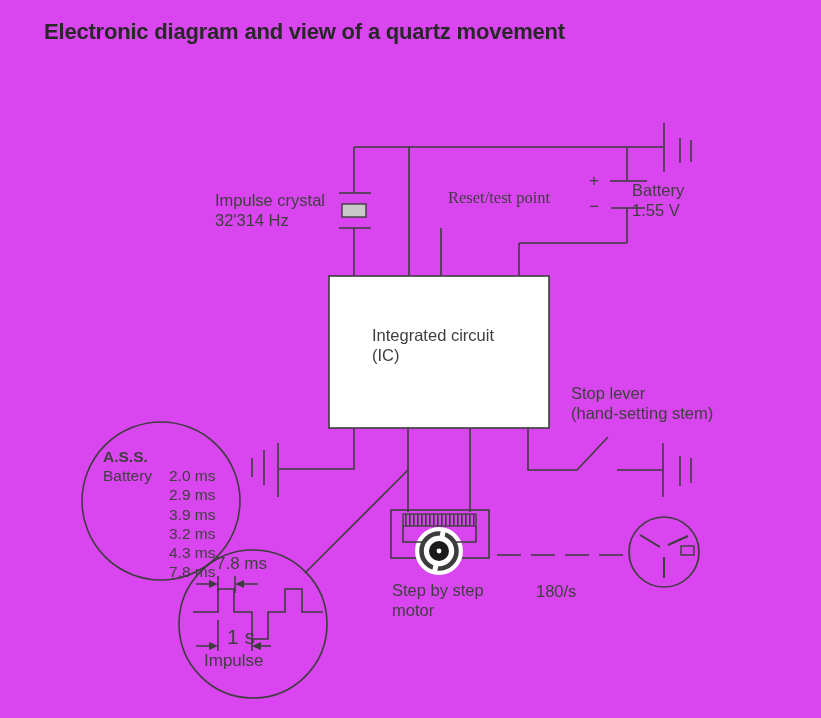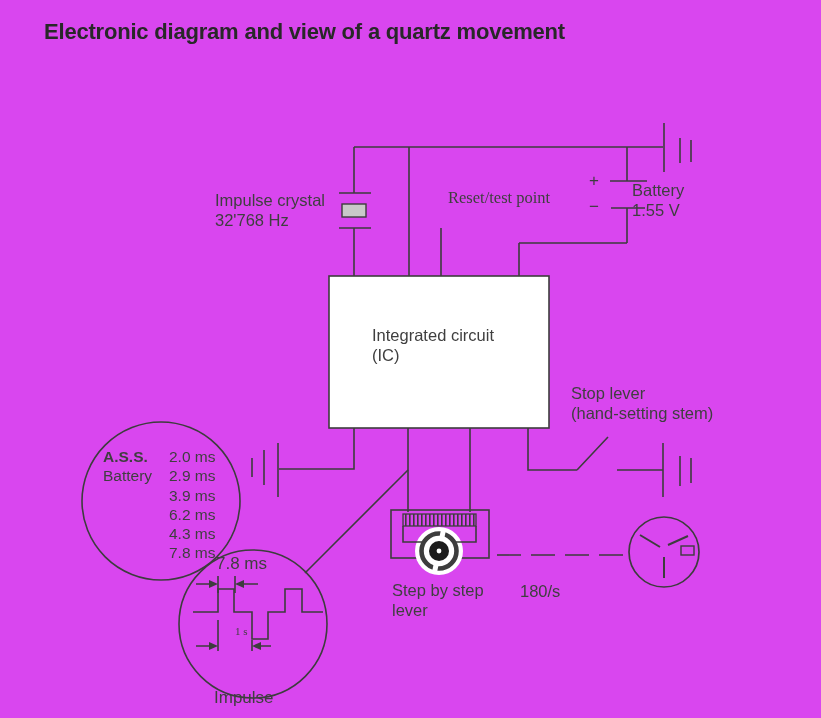--- a/index.html
+++ b/index.html
@@ -115,21 +115,21 @@
       <circle cx="664" cy="552" r="35" stroke-width="1.7"></circle>
       <path d="M640,535 L660,547 M668,545 L688,536 M664,557 V578" stroke-width="2"></path>
       <rect x="681" y="546" width="13" height="9" stroke-width="1.4"></rect>
     </g>
   </svg>
 
   <div class="title">Electronic diagram and view of a quartz movement</div>
 
   <div class="lbl" style="left:215px;top:190px;">
     <div>Impulse crystal</div>
-    <div>32'768 Hz</div>
+    <div>32'314 Hz</div>
   </div>
 
   <div class="lbl" style="left:448px;top:188px;font-family:Liberation Serif, serif;">Reset/test point</div>
 
   <div class="sign" style="left:589px;top:171px;">+</div>
   <div class="sign" style="left:589px;top:197px;">−</div>
 
   <div class="lbl" style="left:632px;top:180px;">
     <div>Battery</div>
     <div>1.55 V</div>
@@ -143,33 +143,33 @@
   <div class="lbl" style="left:372px;top:325px;">
     <div>Integrated circuit</div>
     <div>(IC)</div>
   </div>
 
   <div class="ass-col" style="left:103px;top:447px;">
     <div class="bold">A.S.S.</div>
     <div>Battery</div>
   </div>
 
-  <div class="ass-col" style="left:169px;top:447px;">
+  <div class="ass-col" style="left:169px;top:466px;">
     <div>2.0 ms</div>
     <div>2.9 ms</div>
     <div>3.9 ms</div>
-    <div>6.2 ms</div>
+    <div>3.2 ms</div>
     <div>4.3 ms</div>
     <div>7.8 ms</div>
   </div>
 
   <div class="wave-lbl" style="left:216px;top:554px;">7.8 ms</div>
-  <div class="wave-lbl" style="left:235px;top:625px;font-size:11px;font-family:Liberation Serif, serif;">1 s</div>
-  <div class="wave-lbl" style="left:214px;top:651px;margin-top:37px;">Impulse</div>
+  <div class="wave-lbl" style="left:227px;top:625px;font-size:21px;">1 s</div>
+  <div class="wave-lbl" style="left:204px;top:651px;">Impulse</div>
 
   <div class="lbl" style="left:392px;top:580px;">
     <div>Step by step</div>
-    <div>lever</div>
+    <div>motor</div>
   </div>
 
-  <div class="lbl" style="left:520px;top:581px;">180/s</div>
+  <div class="lbl" style="left:536px;top:581px;">180/s</div>
 
 </div>
 
 </body></html>

